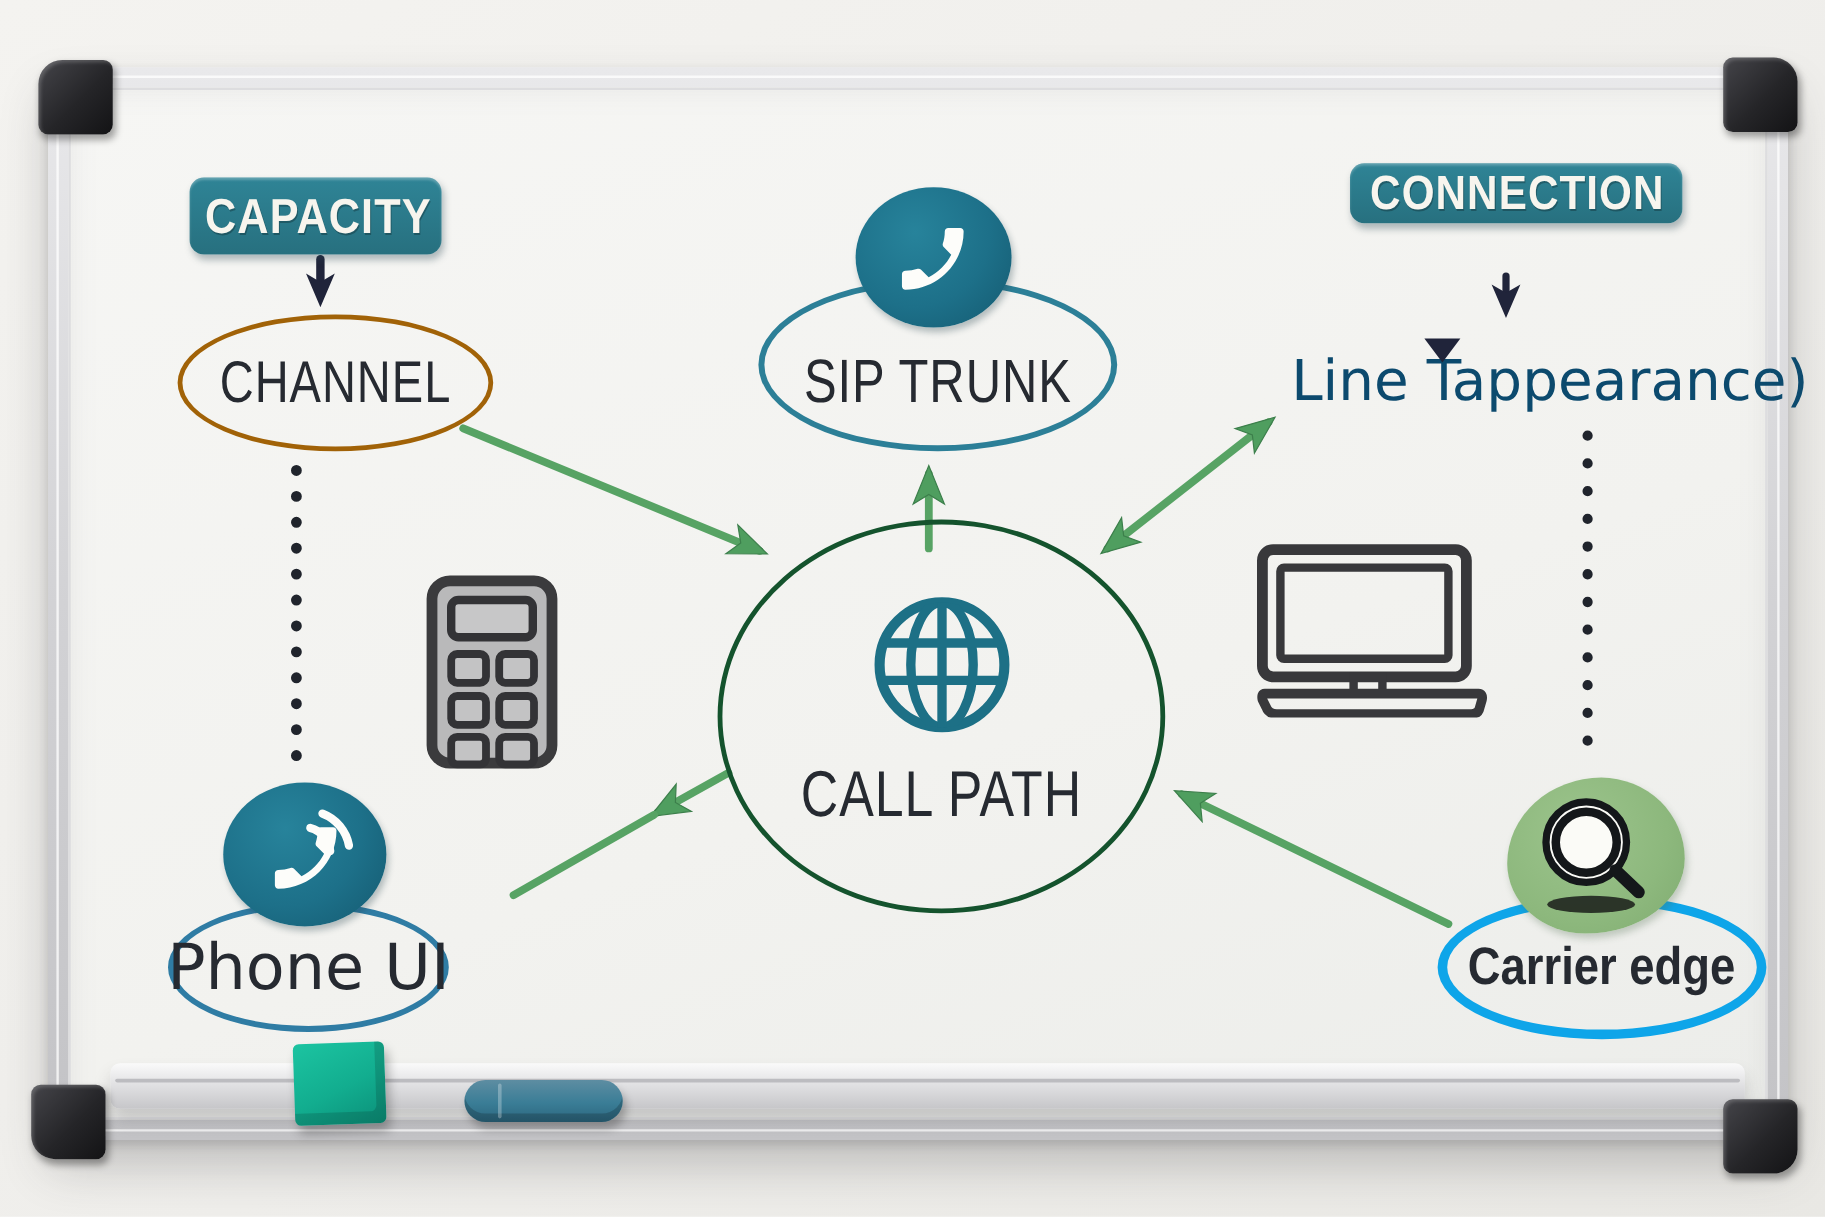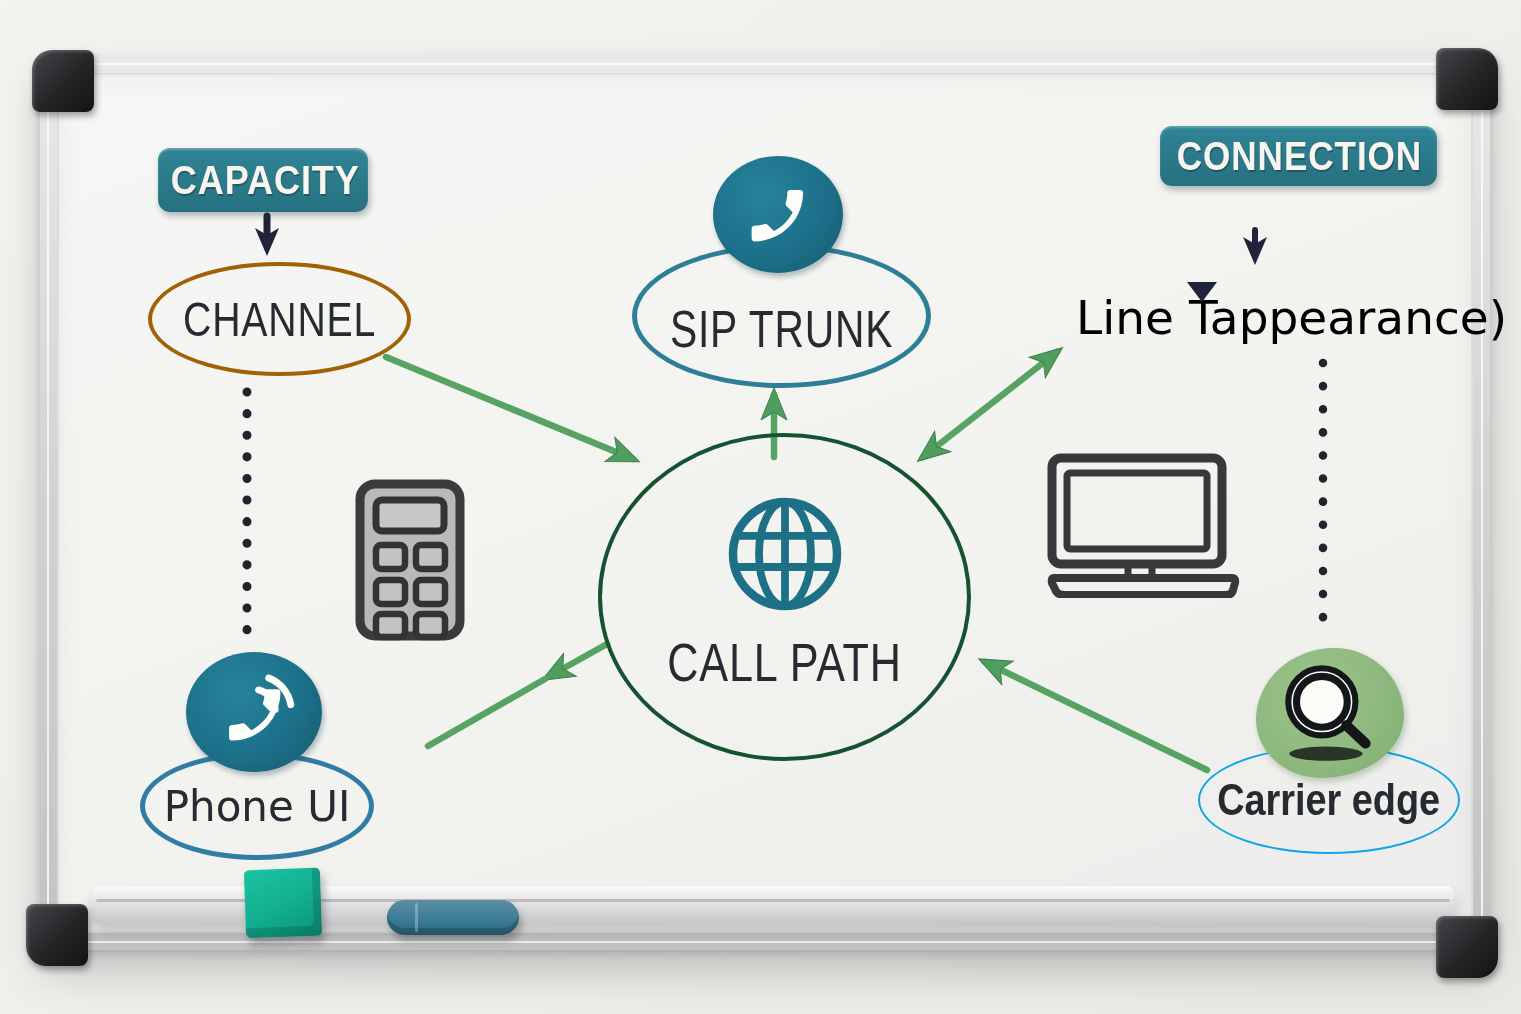--- a/index.html
+++ b/index.html
@@ -50,21 +50,21 @@
   
   .badge{position:absolute;display:flex;align-items:center;justify-content:flex-start;
     border-radius:12px;color:#f7f5ee;
     background:linear-gradient(180deg,#2f8496 0%,#27707f 100%);
     box-shadow:2px 4px 6px rgba(40,70,80,.35), inset 0 2px 2px rgba(255,255,255,.25);
   }
   .badge span{font-weight:bold;transform:scaleX(.88);letter-spacing:1px;text-shadow:1px 2px 0 rgba(0,0,0,.25);white-space:nowrap;}
   .ellipse{position:absolute;border-radius:50%;display:flex;align-items:center;justify-content:center;background:transparent;}
   .ellipse span{color:#262a31;white-space:nowrap;}
   .cond{transform:scaleX(.8);letter-spacing:1px;}
-  .hand{font-family:"DejaVu Sans",sans-serif;color:#000000;}
+  .hand{font-family:"DejaVu Sans",sans-serif;color:#0c4a6e;}
   .icon-circle{position:absolute;border-radius:50%;display:flex;align-items:center;justify-content:center;
     background:radial-gradient(circle at 38% 32%,#27839b 0%,#1d7089 55%,#14596f 100%);
     box-shadow:2px 4px 5px rgba(30,60,70,.3);
   }
   .blob{position:absolute;display:flex;align-items:center;justify-content:center;
     background:radial-gradient(circle at 40% 35%,#9cc48c 0%,#8db87d 60%,#7fab70 100%);
     border-radius:53% 47% 56% 44% / 55% 52% 48% 45%;
     box-shadow:2px 4px 6px rgba(80,110,80,.3);
   }
   .overlay{position:absolute;inset:0;pointer-events:none;}
@@ -125,33 +125,33 @@
     <rect x="23" y="23" width="68" height="31" rx="6" fill="#c7c7c8" stroke="#333336" stroke-width="7"></rect>
     <rect x="23" y="68" width="29" height="24" rx="5" fill="#c3c3c4" stroke="#333336" stroke-width="6.5"></rect>
     <rect x="63" y="68" width="29" height="24" rx="5" fill="#c3c3c4" stroke="#333336" stroke-width="6.5"></rect>
     <rect x="23" y="103" width="29" height="24" rx="5" fill="#c3c3c4" stroke="#333336" stroke-width="6.5"></rect>
     <rect x="63" y="103" width="29" height="24" rx="5" fill="#c3c3c4" stroke="#333336" stroke-width="6.5"></rect>
     <rect x="23" y="137" width="29" height="23" rx="5" fill="#c3c3c4" stroke="#333336" stroke-width="6.5"></rect>
     <rect x="63" y="137" width="29" height="23" rx="5" fill="#c3c3c4" stroke="#333336" stroke-width="6.5"></rect>
   </svg>
 
   <div class="ellipse" style="left:140px;top:752px;width:224px;height:98px;border:5px solid #2f7ca4;">
-    <span class="hand" style="font-size:42px;">Phone UI</span>
+    <span class="hand" style="font-size:53px;">Phone UI</span>
   </div>
   <div class="icon-circle" style="left:186px;top:652px;width:136px;height:120px;">
     <svg width="96" height="92" viewBox="0 0 100 100">
       <g transform="translate(88,16) scale(-3.1,3.1)">
         <path d="M6.62 10.79c1.44 2.83 3.76 5.14 6.59 6.59l2.2-2.21c.27-.27.67-.36 1.02-.24 1.12.37 2.33.57 3.57.57.55 0 1 .45 1 1V20c0 .55-.45 1-1 1-9.39 0-17-7.61-17-17 0-.55.45-1 1-1h3.5c.55 0 1 .45 1 1 0 1.25.2 2.45.57 3.57.11.35.03.74-.25 1.02l-2.2 2.2z" fill="#fdfdfa"></path>
       </g>
       <path d="M55 26 A24 24 0 0 1 73 47" fill="none" stroke="#fdfdfa" stroke-width="7.5" stroke-linecap="round"></path>
       <path d="M66 13 A38 38 0 0 1 90 42" fill="none" stroke="#fdfdfa" stroke-width="7.5" stroke-linecap="round"></path>
     </svg>
   </div>
 
-  <div class="ellipse" style="left:632px;top:244px;width:289px;height:134px;border:5px solid #2c7f97;">
+  <div class="ellipse" style="left:632px;top:232px;width:289px;height:134px;border:5px solid #2c7f97;">
     <span class="cond" style="font-size:51px;padding-top:26px;">SIP TRUNK</span>
   </div>
   <div class="icon-circle" style="left:713px;top:156px;width:130px;height:117px;">
     <svg width="84" height="84" viewBox="0 0 100 100">
       <g transform="translate(90,10) scale(-3.4,3.4)">
         <path d="M6.62 10.79c1.44 2.83 3.76 5.14 6.59 6.59l2.2-2.21c.27-.27.67-.36 1.02-.24 1.12.37 2.33.57 3.57.57.55 0 1 .45 1 1V20c0 .55-.45 1-1 1-9.39 0-17-7.61-17-17 0-.55.45-1 1-1h3.5c.55 0 1 .45 1 1 0 1.25.2 2.45.57 3.57.11.35.03.74-.25 1.02l-2.2 2.2z" fill="#fdfdfa"></path>
       </g>
     </svg>
   </div>
 
@@ -171,29 +171,29 @@
     <span class="cond" style="font-size:54px;margin-top:12px;">CALL PATH</span>
   </div>
 
   <svg style="position:absolute;left:1040px;top:450px;" width="202" height="148" viewBox="0 0 202 148">
     <rect x="12" y="8" width="170" height="106" rx="9" fill="none" stroke="#38383b" stroke-width="9"></rect>
     <rect x="27" y="23" width="140" height="76" rx="3" fill="none" stroke="#38383b" stroke-width="7"></rect>
     <rect x="88" y="114" width="24" height="14" fill="none" stroke="#38383b" stroke-width="7"></rect>
     <path d="M14 128 H192 q4 0 3 5 l-2 7 q-1 5 -7 5 H24 q-7 0 -9 -6 l-3 -6 q-1 -5 2 -5 Z" fill="none" stroke="#38383b" stroke-width="8" stroke-linejoin="round"></path>
   </svg>
 
-  <div class="badge" style="left:1125px;top:126px;width:277px;height:60px;margin-left:35px;">
+  <div class="badge" style="left:1125px;top:136px;width:277px;height:50px;">
     <span style="font-size:40px;">CONNECTION</span>
   </div>
 
   <div class="label-abs hand" style="left:1076px;top:290px;font-size:47px;">
     <span>Line </span><span style="position:relative;"><span class="funnel" style="left:-2px;top:-8px;"></span><span>T</span></span><span>appearance)</span>
   </div>
 
-  <div class="ellipse" style="left:1198px;top:746px;width:258px;height:104px;border:2px solid #0ea5e9;">
+  <div class="ellipse" style="left:1198px;top:746px;width:258px;height:104px;border:8px solid #0ea5e9;">
     <span style="font-size:44px;font-weight:bold;transform:scaleX(.86);letter-spacing:0;">Carrier edge</span>
   </div>
   <div class="blob" style="left:1256px;top:648px;width:148px;height:130px;">
     <svg width="122" height="112" viewBox="0 0 120 110">
       <ellipse cx="56" cy="95" rx="36" ry="7" fill="#20261f" opacity="0.9"></ellipse>
       <circle cx="52" cy="44" r="33" fill="#fbfbf7" stroke="#14171a" stroke-width="6"></circle>
       <circle cx="52" cy="44" r="25" fill="#fbfbf7" stroke="#14171a" stroke-width="7"></circle>
       <line x1="76" y1="67" x2="95" y2="85" stroke="#14171a" stroke-width="10" stroke-linecap="round"></line>
     </svg>
   </div>

